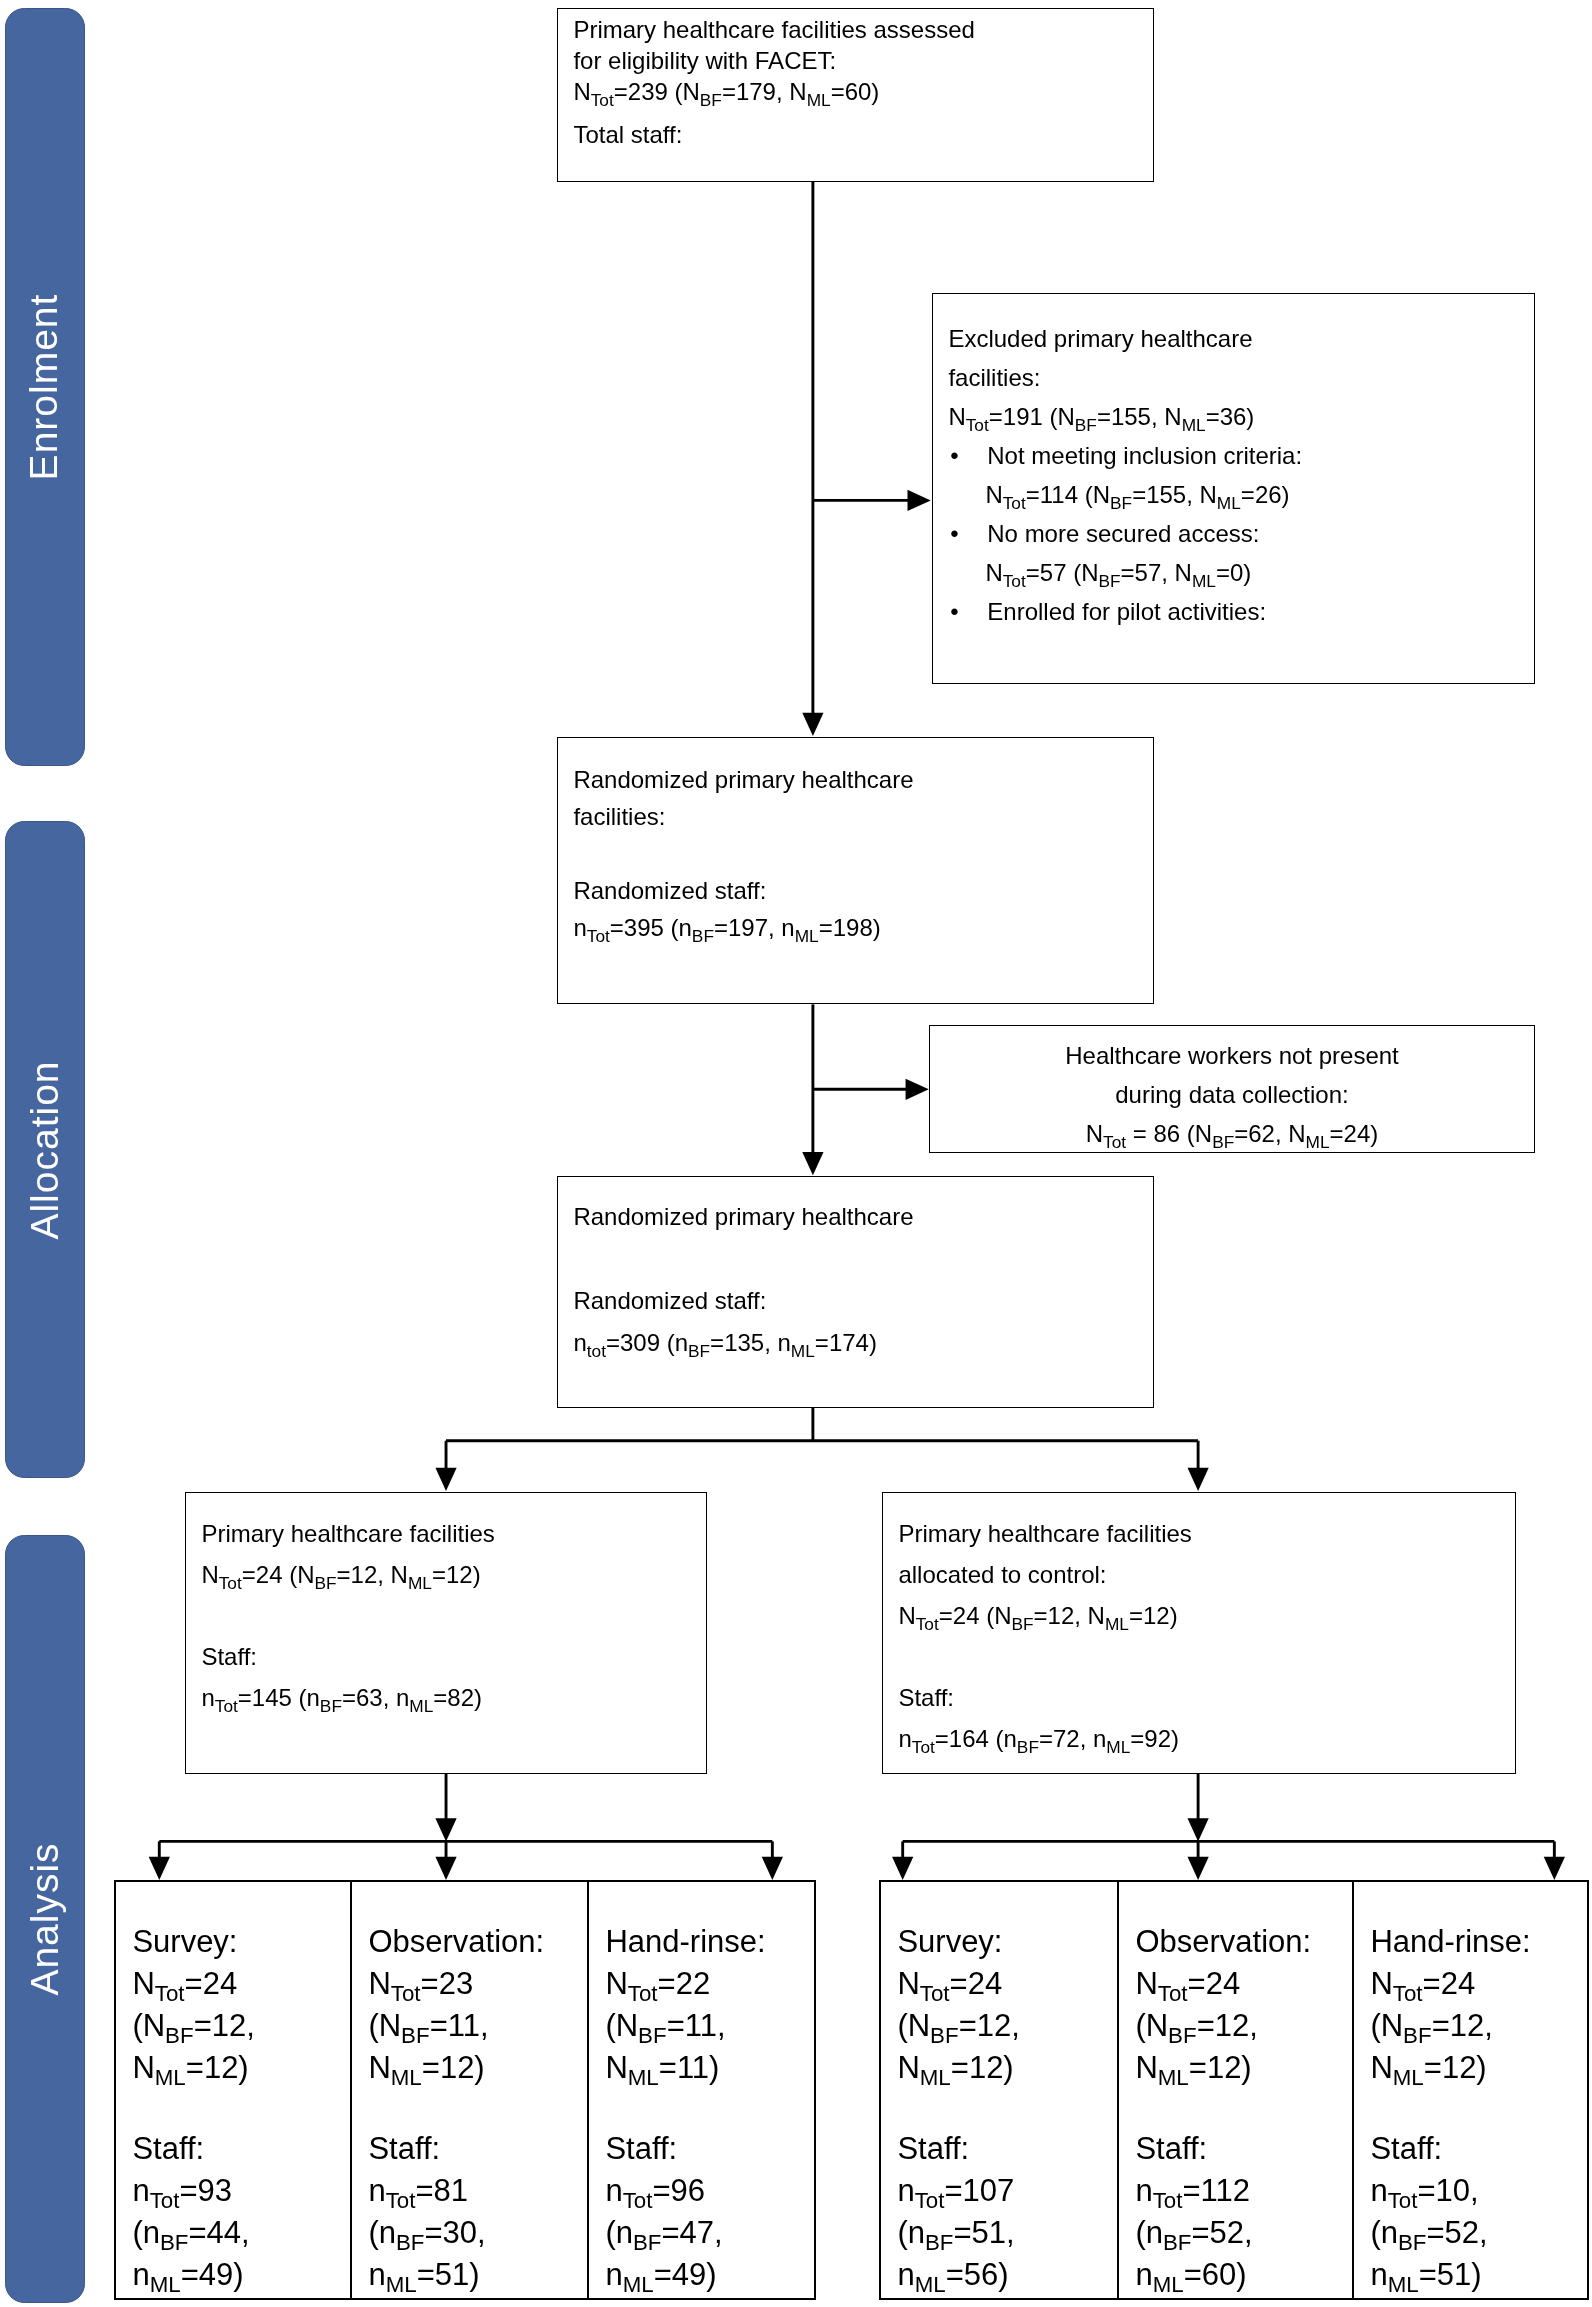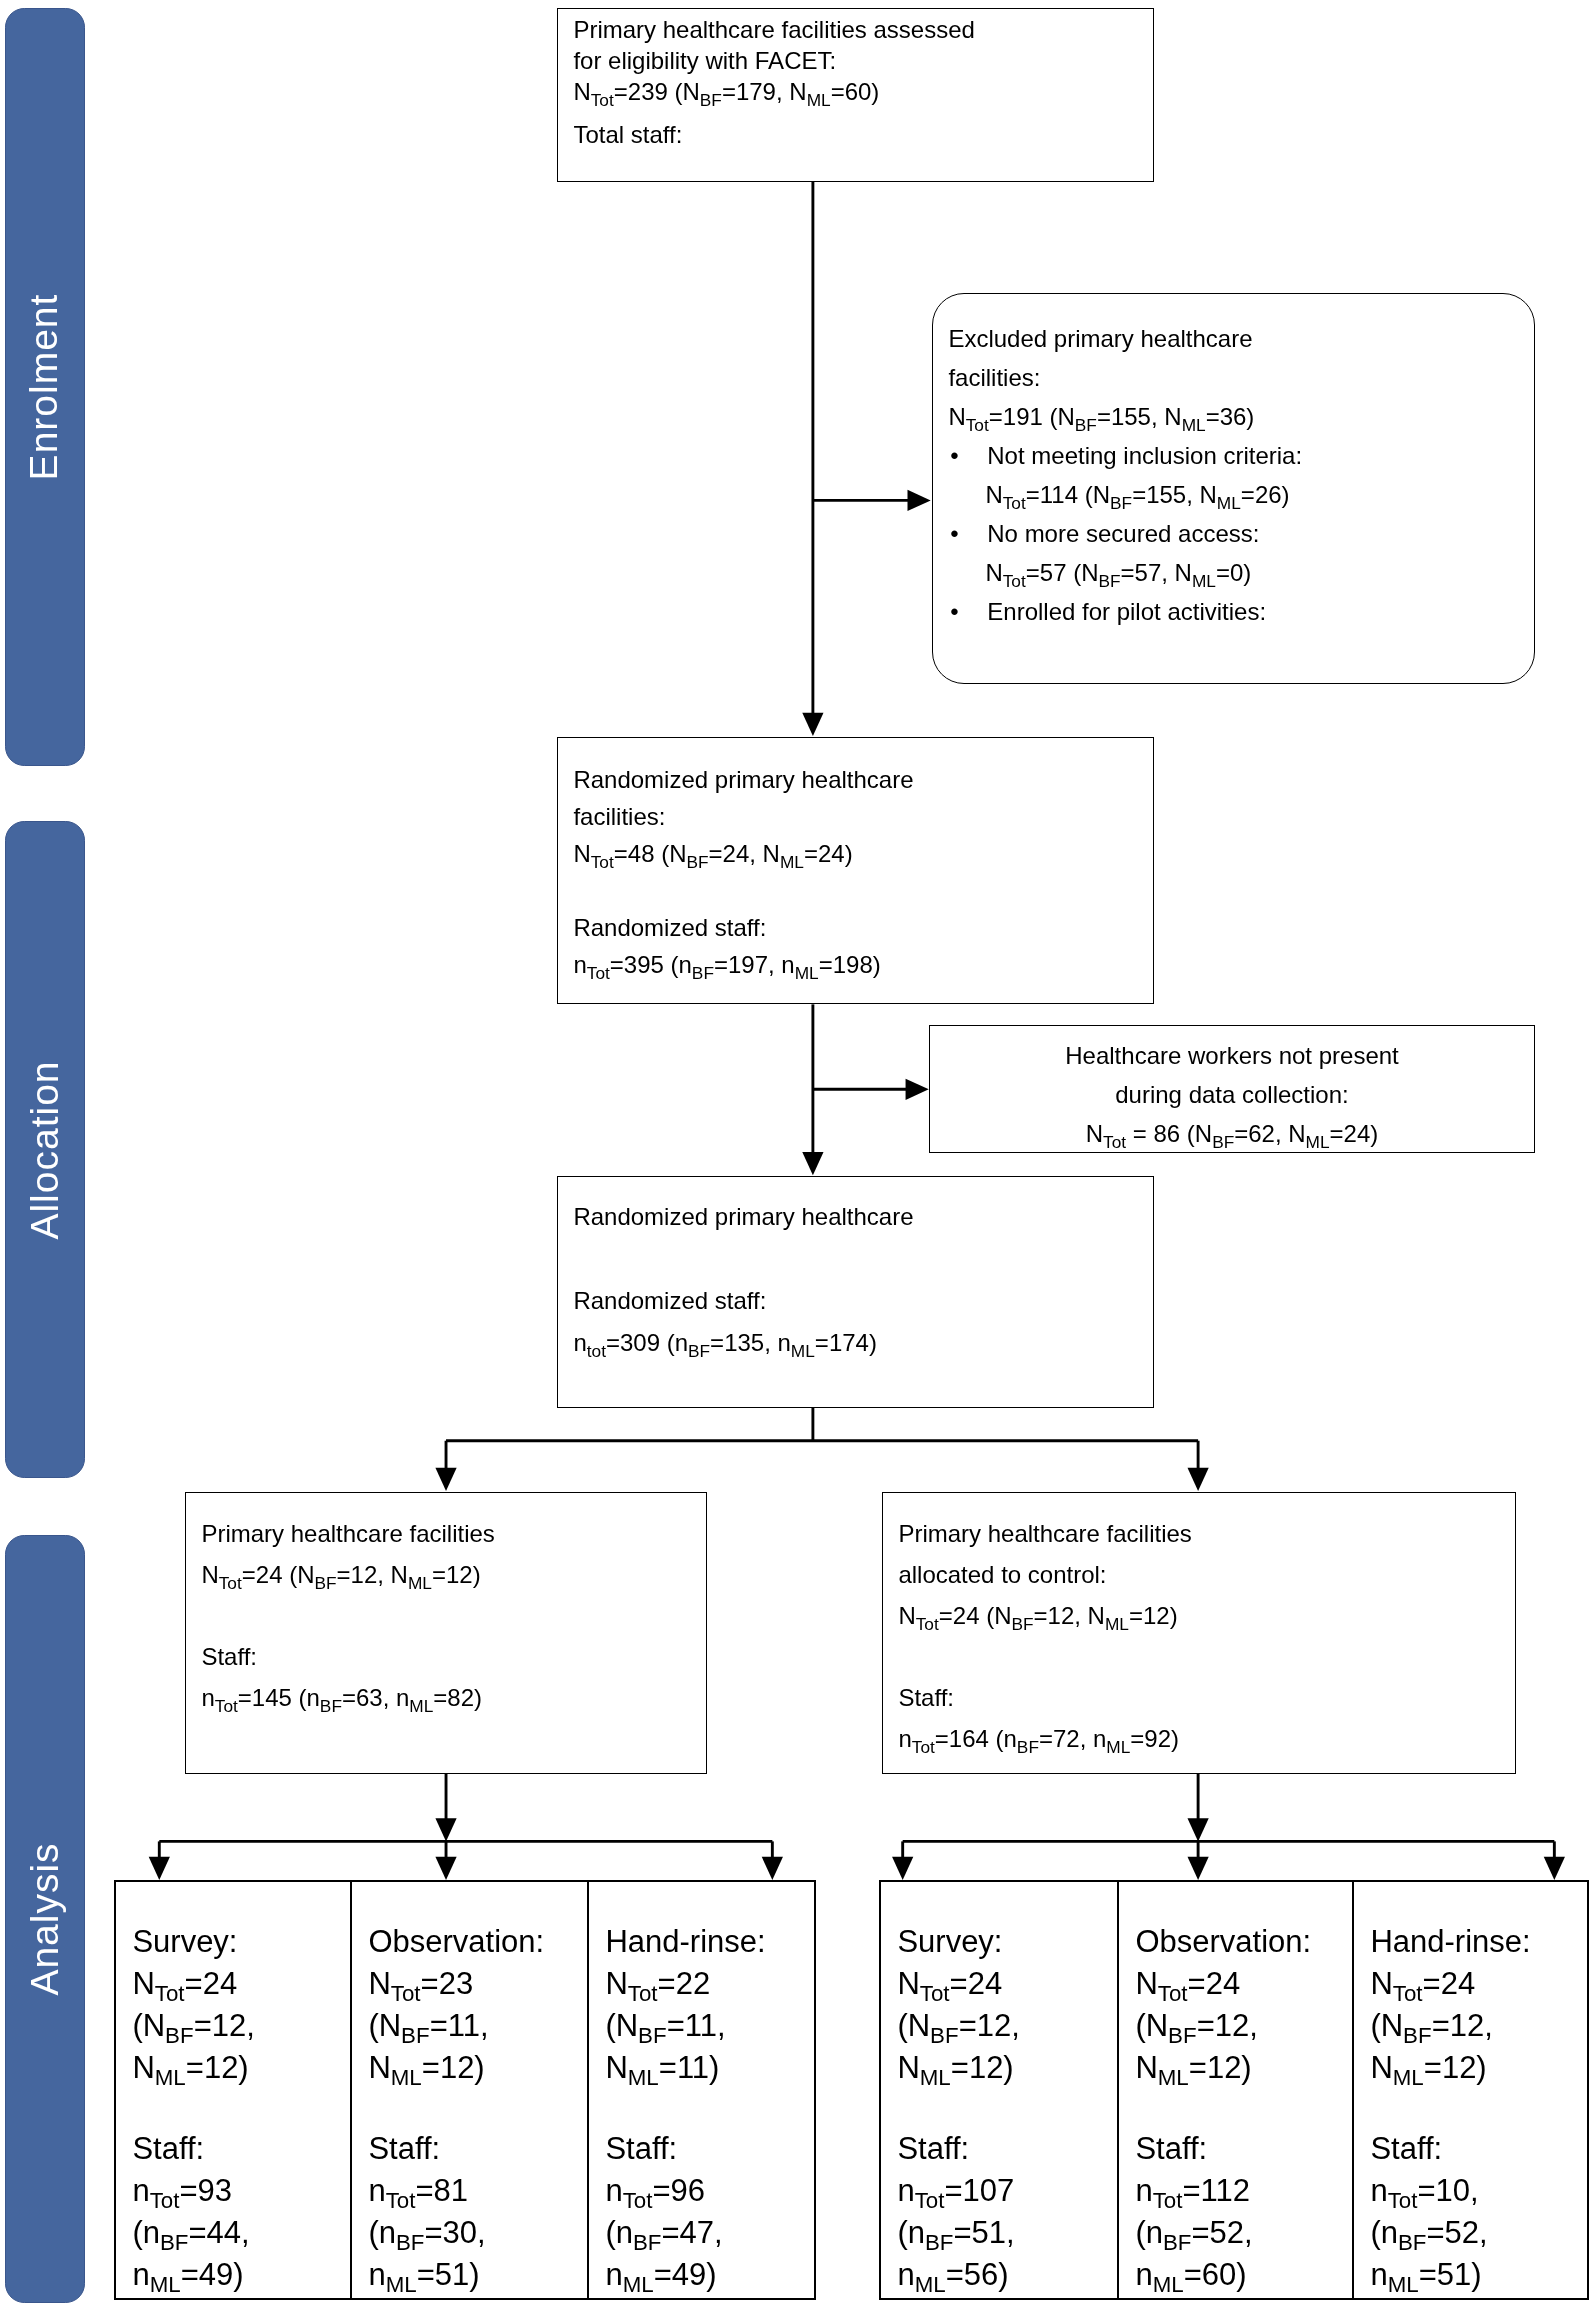--- a/index.html
+++ b/index.html
@@ -27,21 +27,21 @@
   }
   .ln{white-space:nowrap;}
   sub{font-size:0.72em;line-height:0;}
   .bullet{display:flex;}
   .mk{flex:0 0 37px;width:37px;padding-left:1.9px;}
   .cont{padding-left:37px;}
   .blank{height:37px;}
   
   #box-assessed{left:557px;top:7.7px;width:597px;height:174px;line-height:31px;padding-top:5.8px;}
   #box-assessed .blank{height:11.6px;}
-  #box-excluded{left:932px;top:293px;width:603px;height:391px;line-height:39px;padding-top:25px;border-radius:32px;}
+  #box-excluded{left:932px;top:293px;width:603px;height:391px;line-height:39px;padding-top:25px;}
   #box-randomized1{left:557px;top:737px;width:597px;height:267px;line-height:37px;padding-top:23px;}
   #box-notpresent{left:929px;top:1025px;width:606px;height:128px;line-height:39px;padding-top:9.7px;text-align:center;}
   #box-randomized2{left:557px;top:1176px;width:597px;height:232px;line-height:42px;padding-top:19.3px;}
   #box-randomized2 .blank{height:42px;}
   #box-intervention{left:185px;top:1492px;width:522px;height:282px;line-height:41px;padding-top:20px;}
   #box-intervention .blank{height:41px;}
   #box-control{left:882px;top:1492px;width:634px;height:282px;line-height:41px;padding-top:20px;}
   #box-control .blank{height:41px;}
   .abox{
     border-width:2.9px;line-height:42px;padding:39px 13.5px 0 16.4px;font-size:31px;
@@ -138,21 +138,20 @@
       </div>
       <div class="ln cont"><span>N<sub>Tot</sub>=57 (N<sub>BF</sub>=57, N<sub>ML</sub>=0)</span></div>
       <div class="ln bullet">
         <span class="mk">•</span>
         <span>Enrolled for pilot activities:</span>
       </div>
     </div>
   <div class="box" id="box-randomized1">
       <div class="ln"><span>Randomized primary healthcare</span></div>
       <div class="ln"><span>facilities:</span></div>
-      <div class="ln"><span>N<sub>Tot</sub>=48 (N<sub>BF</sub>=24, N<sub>ML</sub>=24)</span></div>
       <div class="ln blank"></div>
       <div class="ln"><span>Randomized staff:</span></div>
       <div class="ln"><span>n<sub>Tot</sub>=395 (n<sub>BF</sub>=197, n<sub>ML</sub>=198)</span></div>
     </div>
   <div class="box" id="box-notpresent">
       <div class="ln"><span>Healthcare workers not present</span></div>
       <div class="ln"><span>during data collection:</span></div>
       <div class="ln"><span>N<sub>Tot</sub> = 86 (N<sub>BF</sub>=62, N<sub>ML</sub>=24)</span></div>
     </div>
   <div class="box" id="box-randomized2">

